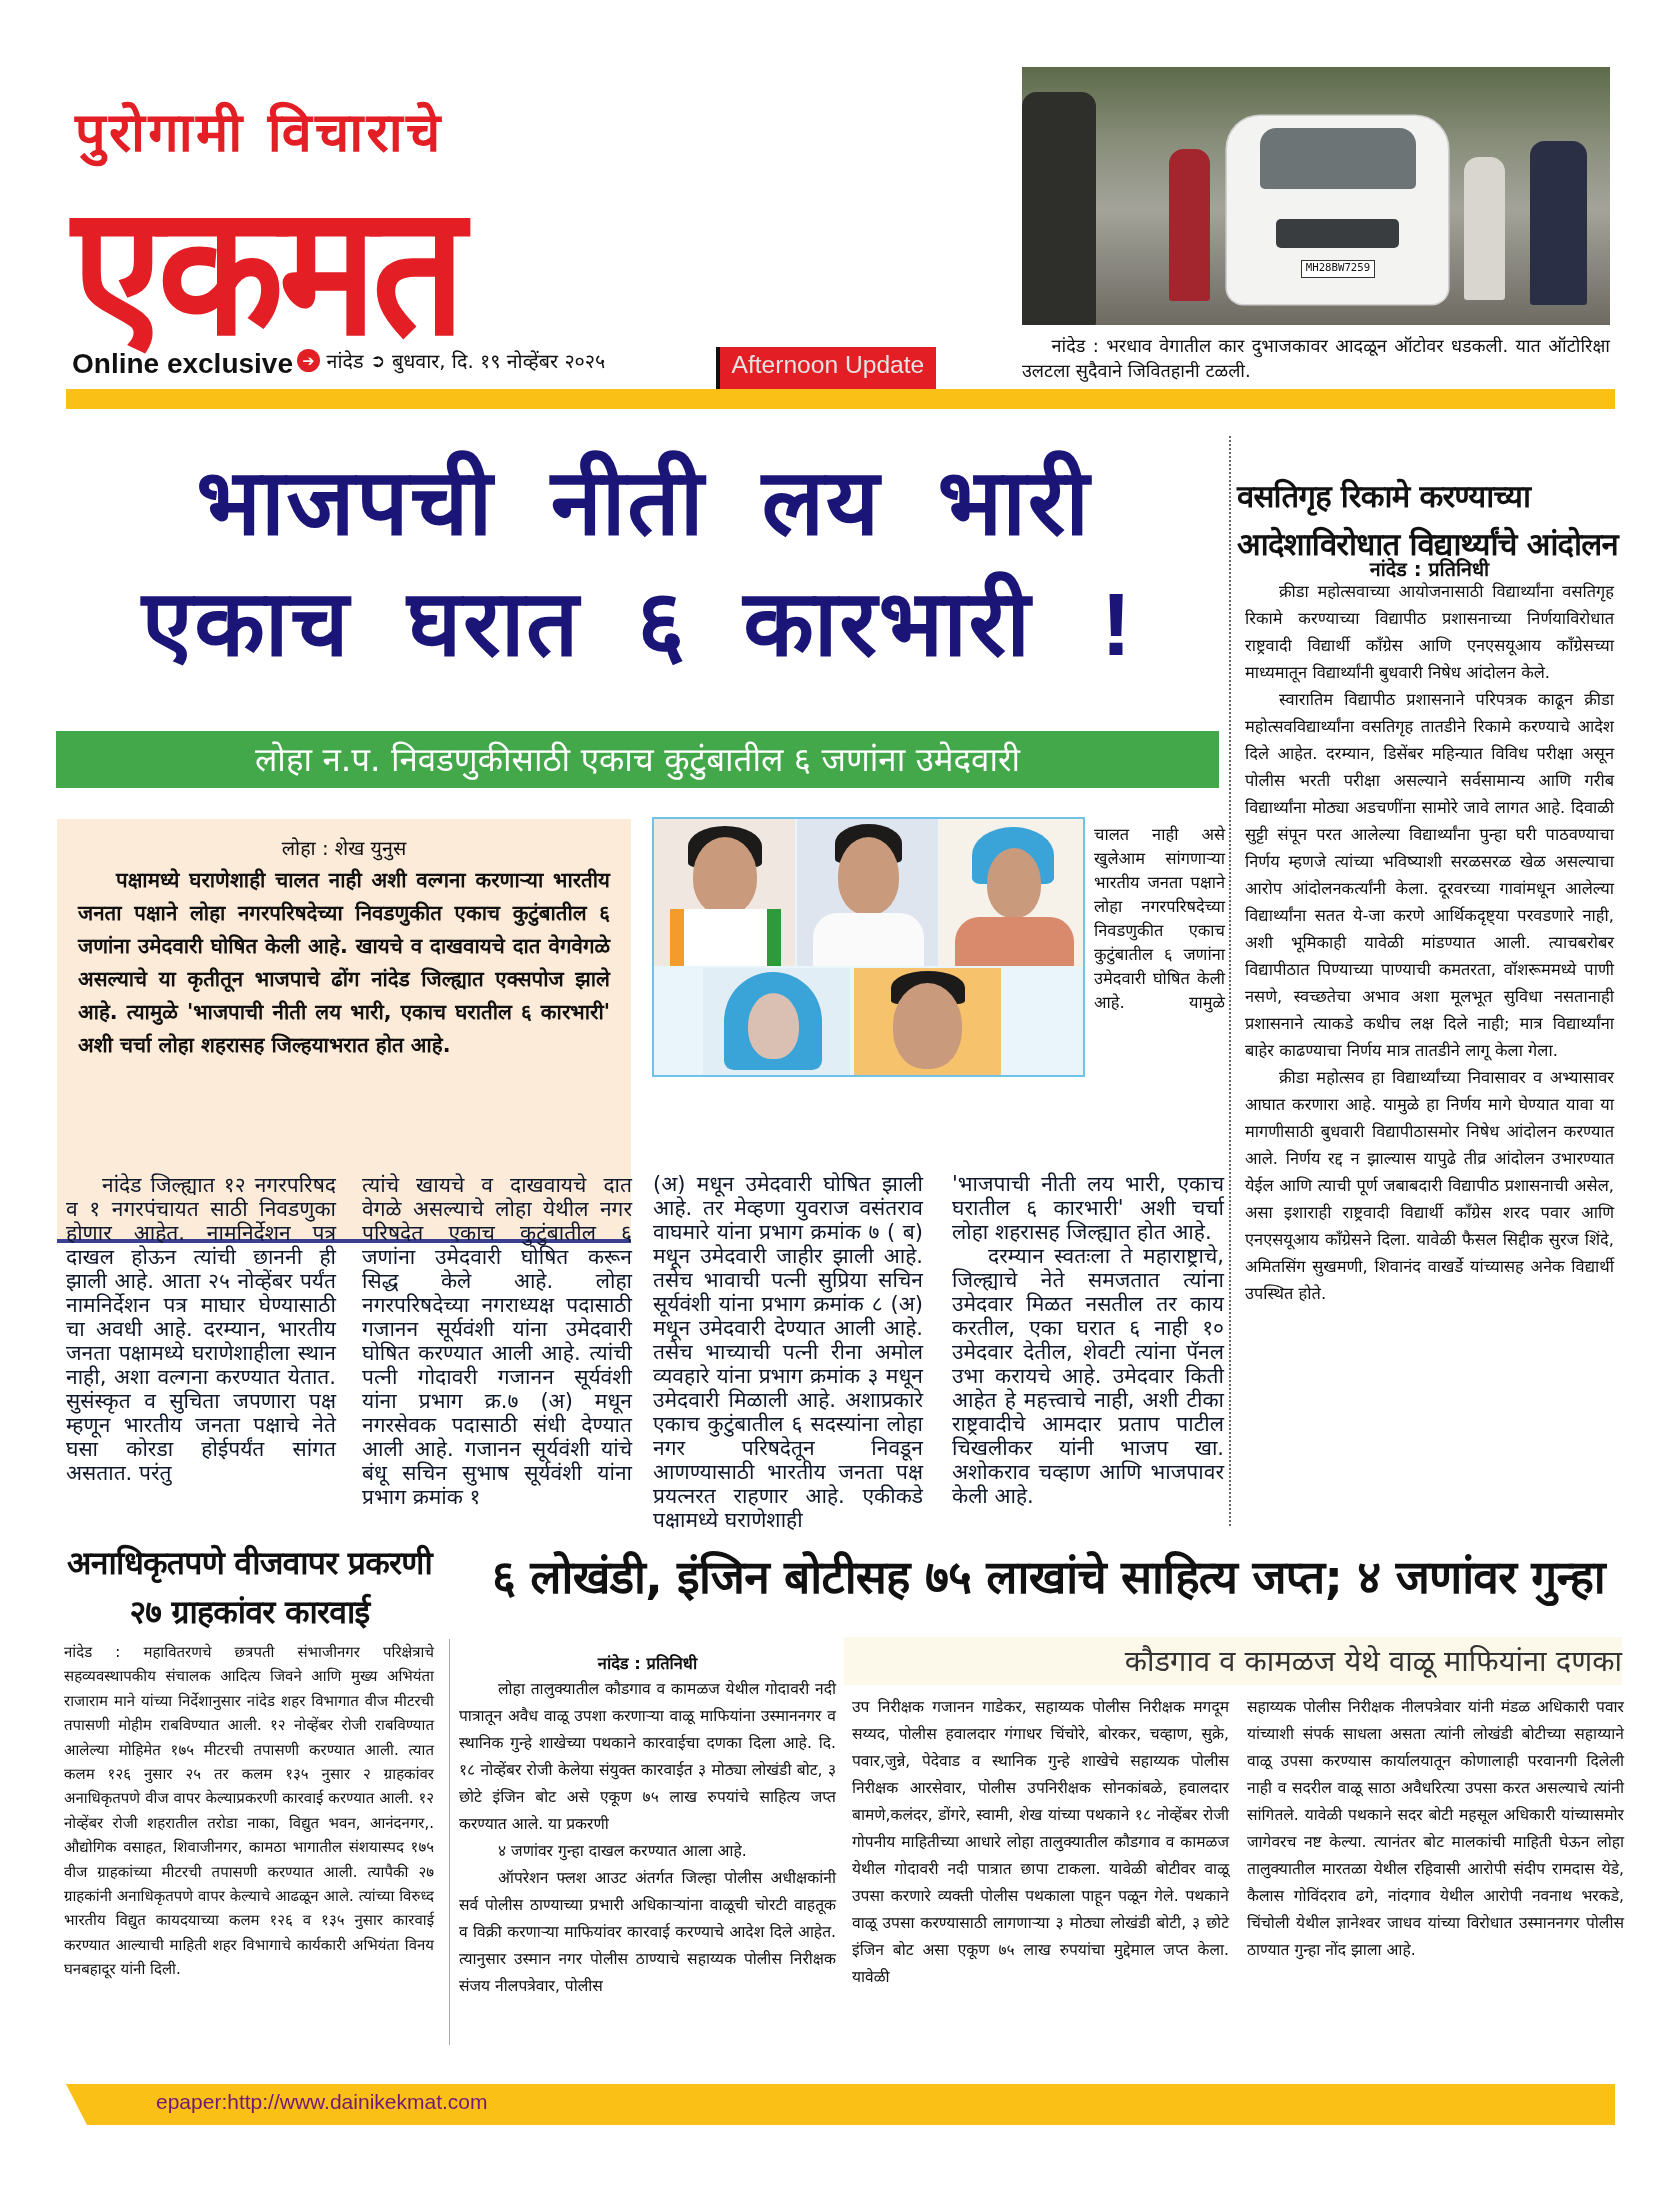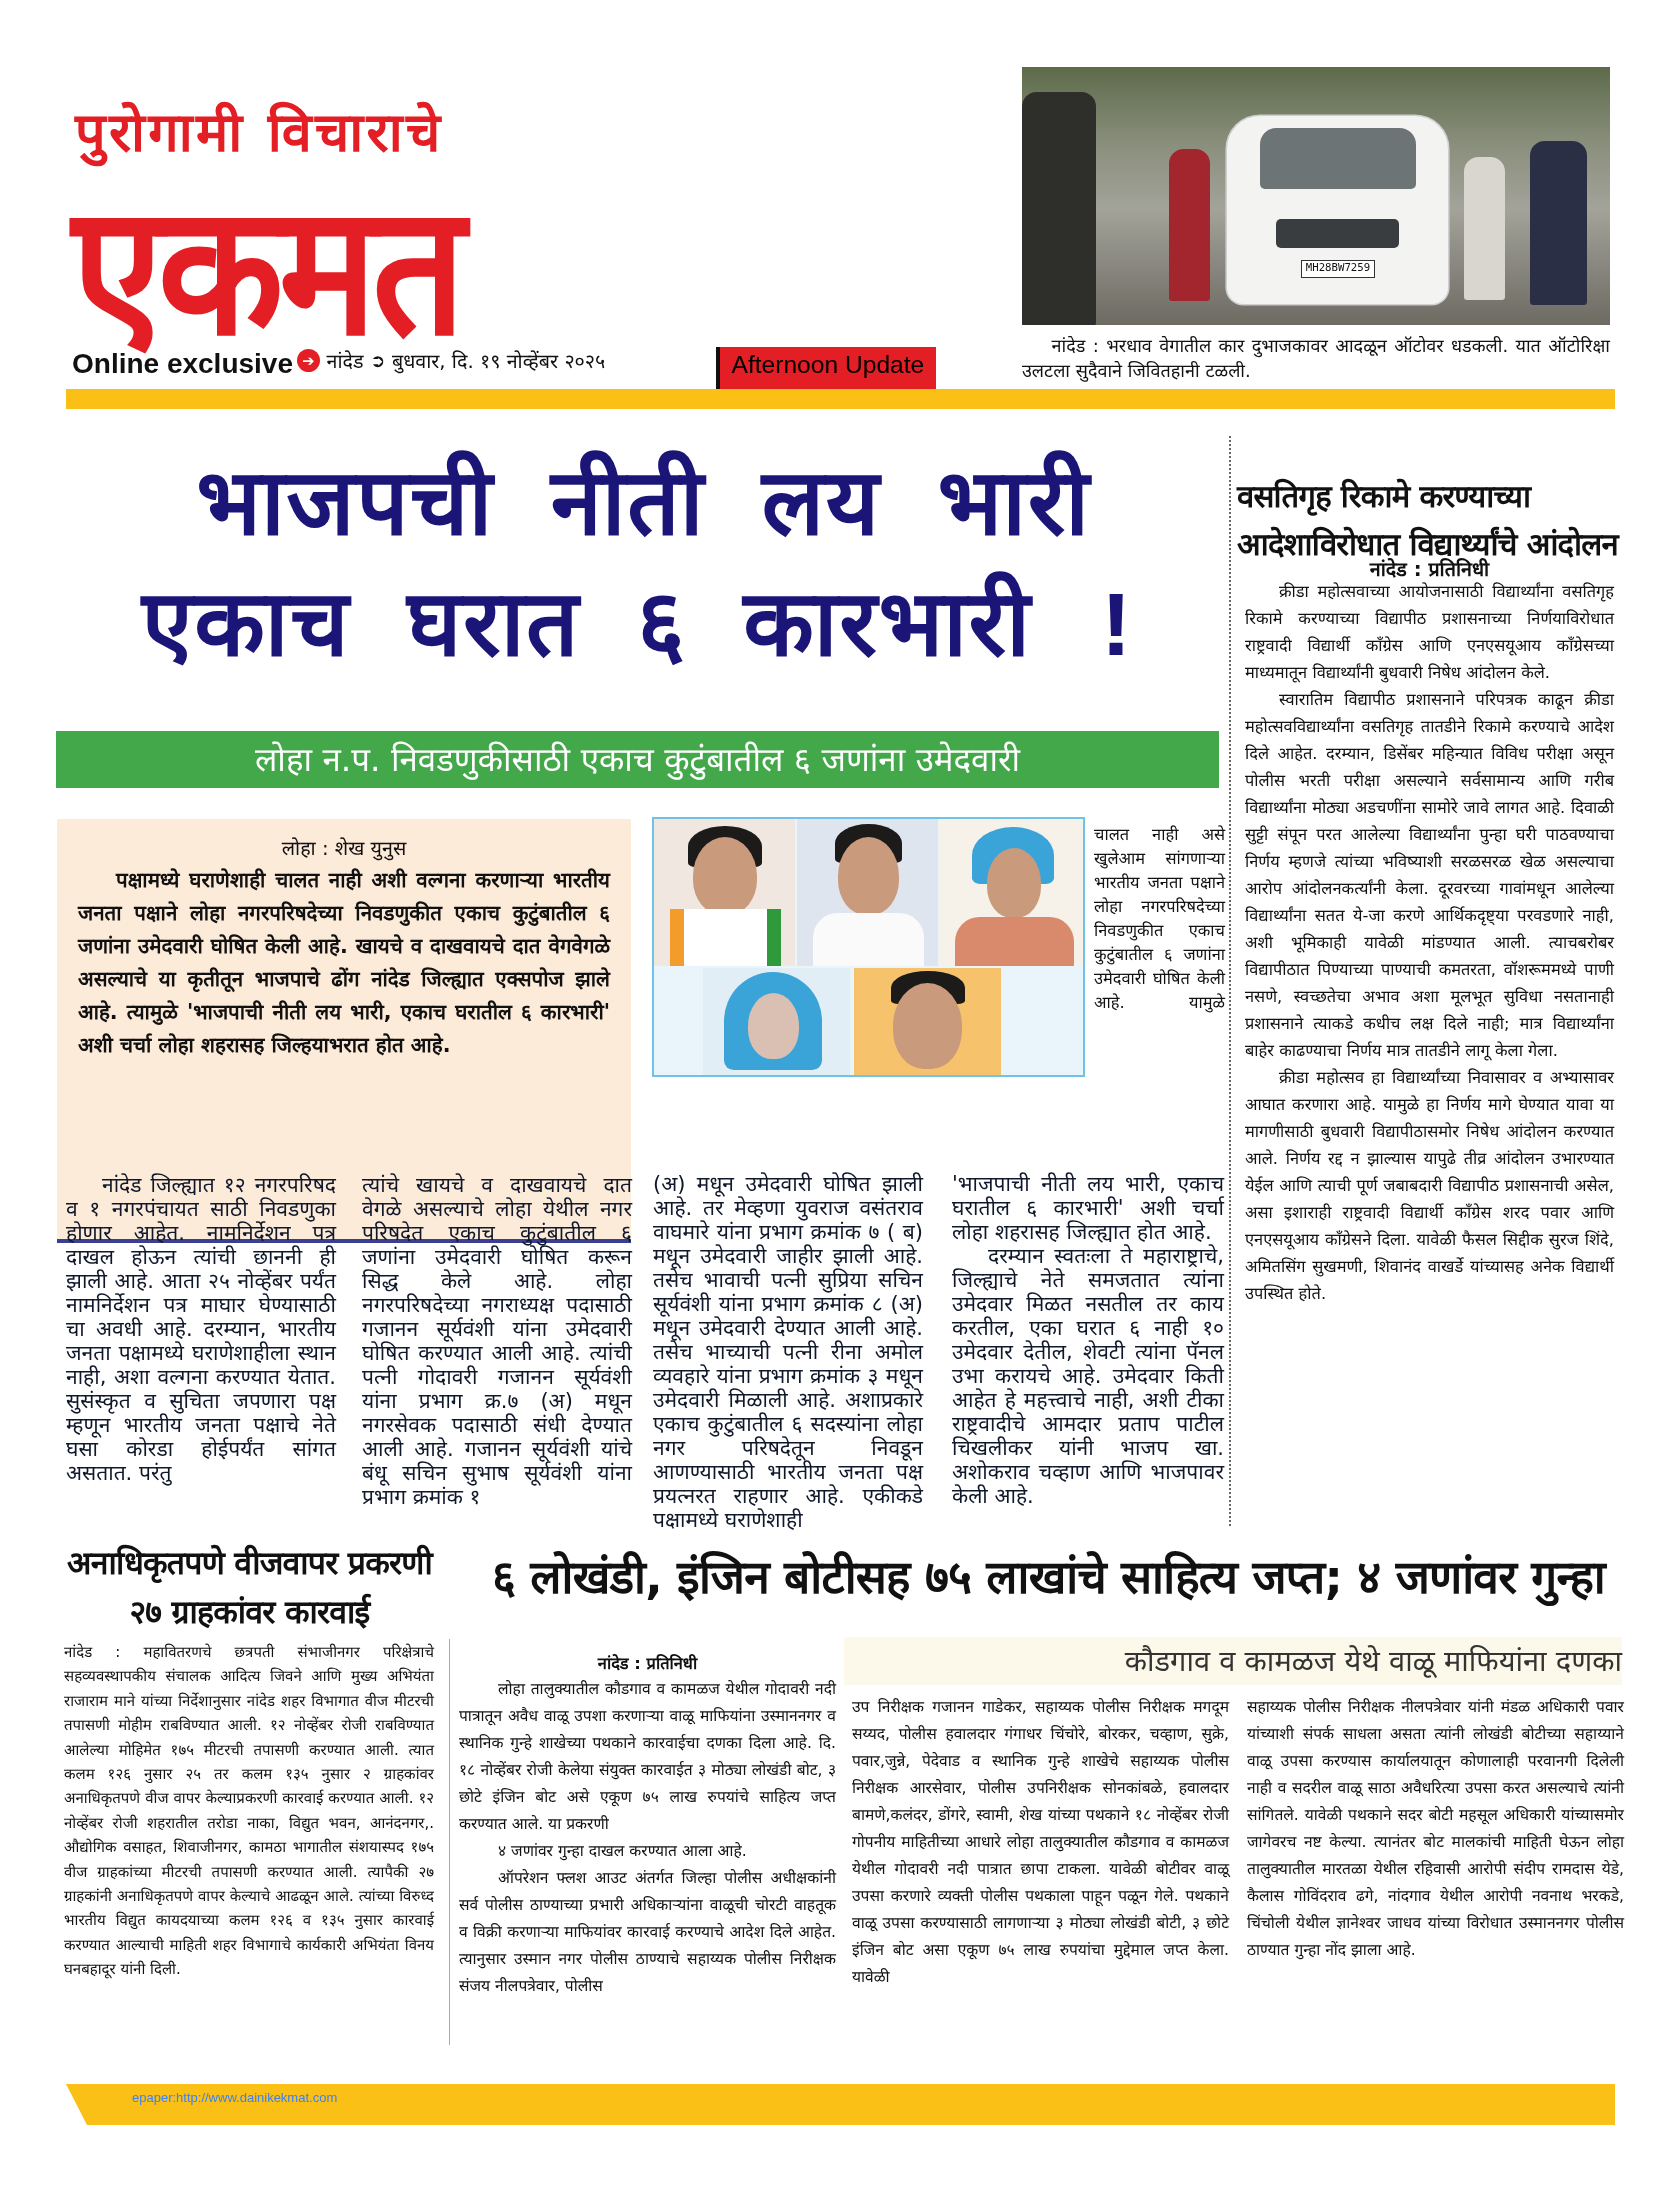--- a/index.html
+++ b/index.html
@@ -7,21 +7,21 @@
   body { position: relative; font-family: "DejaVu Sans", sans-serif; color: #111; }
   .abs { position: absolute; }
 
   
   .tagline { left: 75px; top: 105px; width: 655px; font-family: "DejaVu Serif", serif; font-weight: bold; font-size: 54px; color: #e31e24; letter-spacing: 3.3px; line-height: 1; }
   .brand { left: 72px; top: 180px; width: 655px; font-family: "DejaVu Serif", serif; font-weight: bold; font-size: 164px; color: #e31e24; line-height: 1; letter-spacing: -4.9px; transform: scaleY(1.1); transform-origin: top left; }
   .online { left: 72px; top: 348px; font-family: "Liberation Sans", sans-serif; font-weight: bold; font-size: 28px; color: #111; }
   .dateline { left: 297px; top: 347px; font-size: 19.7px; color: #111; display: flex; align-items: center; gap: 6.6px; }
   .arrow-badge { width: 23px; height: 23px; border-radius: 50%; background: #e31e24; color: #fff; font-size: 14.7px; display: flex; align-items: center; justify-content: center; font-weight: bold; }
   .arrow-small { font-size: 18px; color: #111; }
-  .afternoon { left: 716px; top: 347px; height: 53px; padding: 0 11.5px; background: #e31e24; color: #000000; font-family: "Liberation Sans", sans-serif; font-size: 24.6px; line-height: 36px; border-left: 4.1px solid #111; }
+  .afternoon { left: 716px; top: 347px; height: 53px; padding: 0 11.5px; background: #e31e24; color: #e5e5e5; font-family: "Liberation Sans", sans-serif; font-size: 24.6px; line-height: 36px; border-left: 4.1px solid #111; }
   .yellow-bar { left: 66px; top: 389px; width: 1549px; height: 19.7px; background: #fbc016; }
 
   
   .car-photo { left: 1022px; top: 67px; width: 588px; height: 258px; background: linear-gradient(180deg, #5d6b4a 0%, #8a8f7c 30%, #a3a39a 55%, #6d6a62 100%); overflow: hidden; }
   .car-body { position: absolute; left: 205px; top: 49px; width: 221px; height: 188px; background: #f3f3f1; border-radius: 33px 33px 16.4px 16.4px; box-shadow: 0 0 0 1.6px #cfcfcf; }
   .car-glass { position: absolute; left: 238px; top: 61px; width: 156px; height: 61px; background: #6c7475; border-radius: 16.4px 16.4px 4.9px 4.9px; }
   .car-grill { position: absolute; left: 254px; top: 152px; width: 123px; height: 29px; background: #3a3d40; border-radius: 4.9px; }
   .car-plate { position: absolute; left: 279px; top: 193px; width: 74px; height: 18px; background: #fff; border: 1.6px solid #333; font-family: "DejaVu Sans Mono", monospace; font-size: 10.7px; text-align: center; line-height: 14.7px; color: #111; }
   .person { position: absolute; border-radius: 14.7px 14.7px 3.3px 3.3px; }
   .car-caption { left: 1022px; top: 334px; width: 588px; font-size: 18px; line-height: 24.6px; text-indent: 29.5px; color: #111; text-align: justify; }
@@ -62,21 +62,21 @@
   .sub-sand { left: 844px; top: 1637px; width: 778px; height: 48px; background: #fdf9ea; font-size: 29px; line-height: 48px; text-align: right; color: #333; }
   .sand-byline { left: 459px; top: 1651px; width: 377px; font-size: 16.4px; text-align: center; font-weight: bold; }
   .sand-c1 { left: 459px; top: 1676px; width: 377px; }
   .sand-c2 { left: 852px; top: 1694px; width: 377px; }
   .sand-c3 { left: 1247px; top: 1694px; width: 377px; }
   .sand-col { font-size: 15.6px; line-height: 27px; text-align: justify; }
   .sand-col p.indent { text-indent: 39px; }
   .bottom-vline { position: absolute; top: 1639px; height: 406px; border-left: 0.8px solid #aaa; }
 
   .footer-bar { left: 66px; top: 2084px; width: 1549px; height: 41px; background: #fbc016; clip-path: polygon(0 0, 100% 0, 100% 100%, 21px 100%); }
-  .footer-text { left: 132px; top: 2090px; font-family: "Liberation Sans", sans-serif; font-size: 13px; color: #3b82f6; }
+  .footer-text { left: 156px; top: 2090px; font-family: "Liberation Sans", sans-serif; font-size: 21px; color: #701a75; }
 </style>
 </head>
 <body>
 
 <div class="abs tagline">पुरोगामी विचाराचे</div>
 <div class="abs brand">एकमत</div>
 <div class="abs online">Online exclusive</div>
 <div class="abs dateline">
   <span class="arrow-badge">➔</span>
   <span>नांदेड</span>

